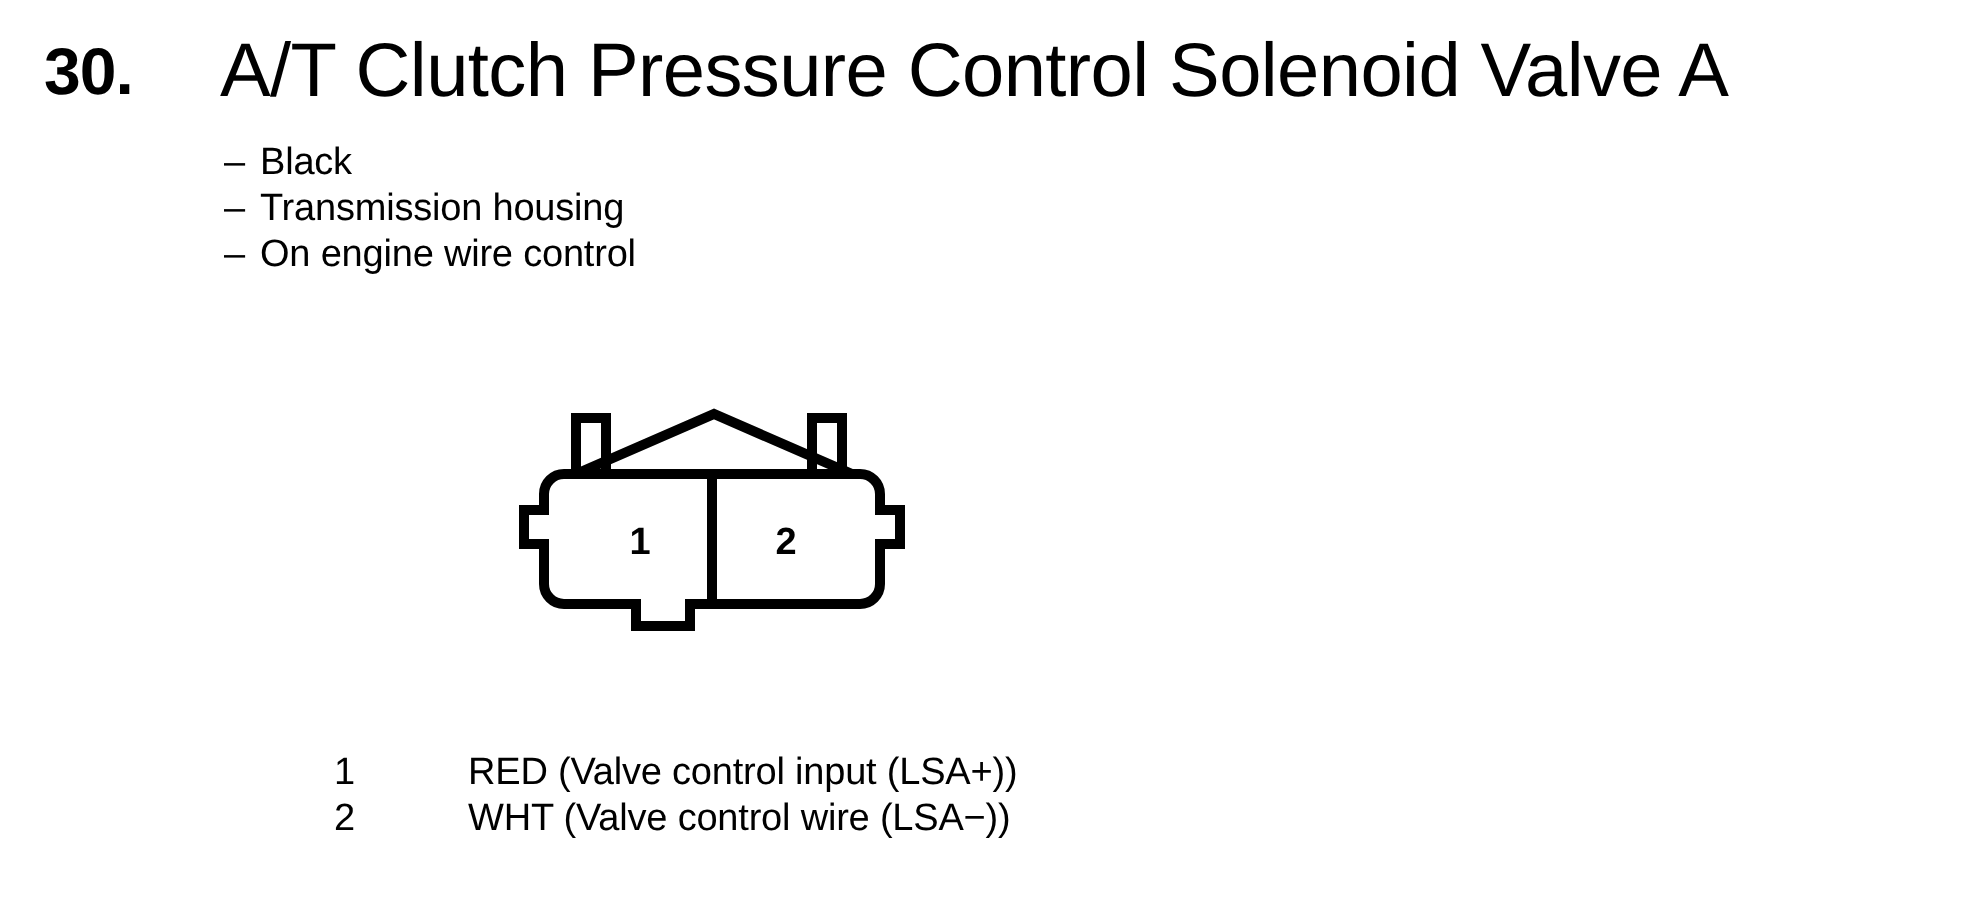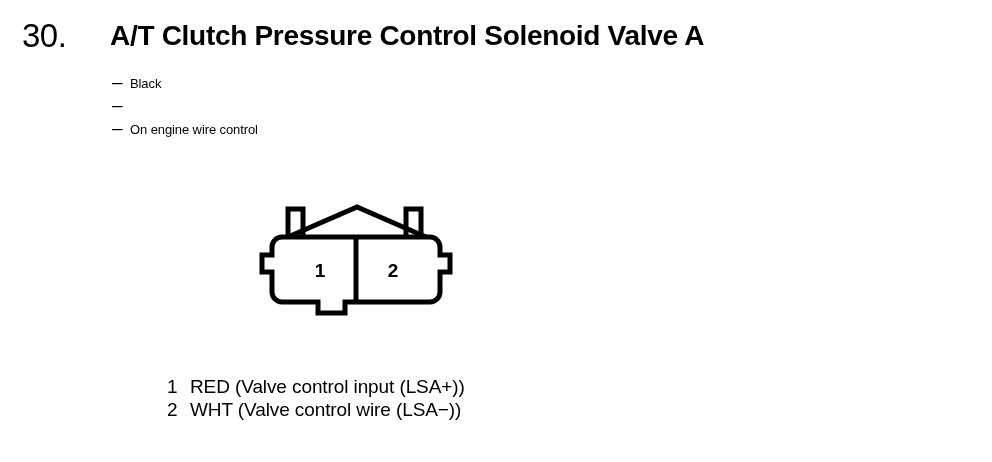--- a/index.html
+++ b/index.html
@@ -32,29 +32,29 @@
     left: 22px;
     top: 17px;
     width: 950px;
     height: 40px;
     display: flex;
     align-items: flex-start;
     white-space: nowrap;
   }
   .heading-number {
     font-size: 33px;
-    font-weight: normal;
+    font-weight: bold;
     line-height: 38px;
     letter-spacing: -0.5px;
     width: 88px;
     flex: 0 0 88px;
   }
   .heading-title {
-    font-size: 28px;
-    font-weight: bold;
+    font-size: 38px;
+    font-weight: normal;
     line-height: 38px;
     letter-spacing: -0.3px;
   }
 
   
   .attr-list {
     position: absolute;
     left: 112px;
     top: 70px;
     width: 500px;
@@ -65,21 +65,21 @@
     height: 23px;
     white-space: nowrap;
   }
   .attr-dash {
     font-size: 19px;
     line-height: 23px;
     width: 18px;
     flex: 0 0 18px;
   }
   .attr-text {
-    font-size: 13px;
+    font-size: 19px;
     line-height: 23px;
     letter-spacing: -0.1px;
   }
 
   
   .connector-wrap {
     position: absolute;
     left: 255px;
     top: 195px;
     width: 210px;
@@ -113,20 +113,21 @@
   .legend-num {
     font-size: 19px;
     line-height: 23px;
     width: 23px;
     flex: 0 0 23px;
   }
   .legend-text {
     font-size: 19px;
     line-height: 23px;
     letter-spacing: -0.1px;
+    margin-left: 44px;
   }
 </style>
 </head>
 <body>
 
 <div class="page">
 
   <div class="heading">
     <span class="heading-number">30.</span>
     <span class="heading-title">A/T Clutch Pressure Control Solenoid Valve A</span>
@@ -134,20 +135,21 @@
 
   <div class="attr-list">
 
     <div class="attr-row">
       <span class="attr-dash">–</span>
       <span class="attr-text">Black</span>
     </div>
 
     <div class="attr-row">
       <span class="attr-dash">–</span>
+      <span class="attr-text">Transmission housing</span>
     </div>
 
     <div class="attr-row">
       <span class="attr-dash">–</span>
       <span class="attr-text">On engine wire control</span>
     </div>
 
   </div>
 
   <div class="connector-wrap">

